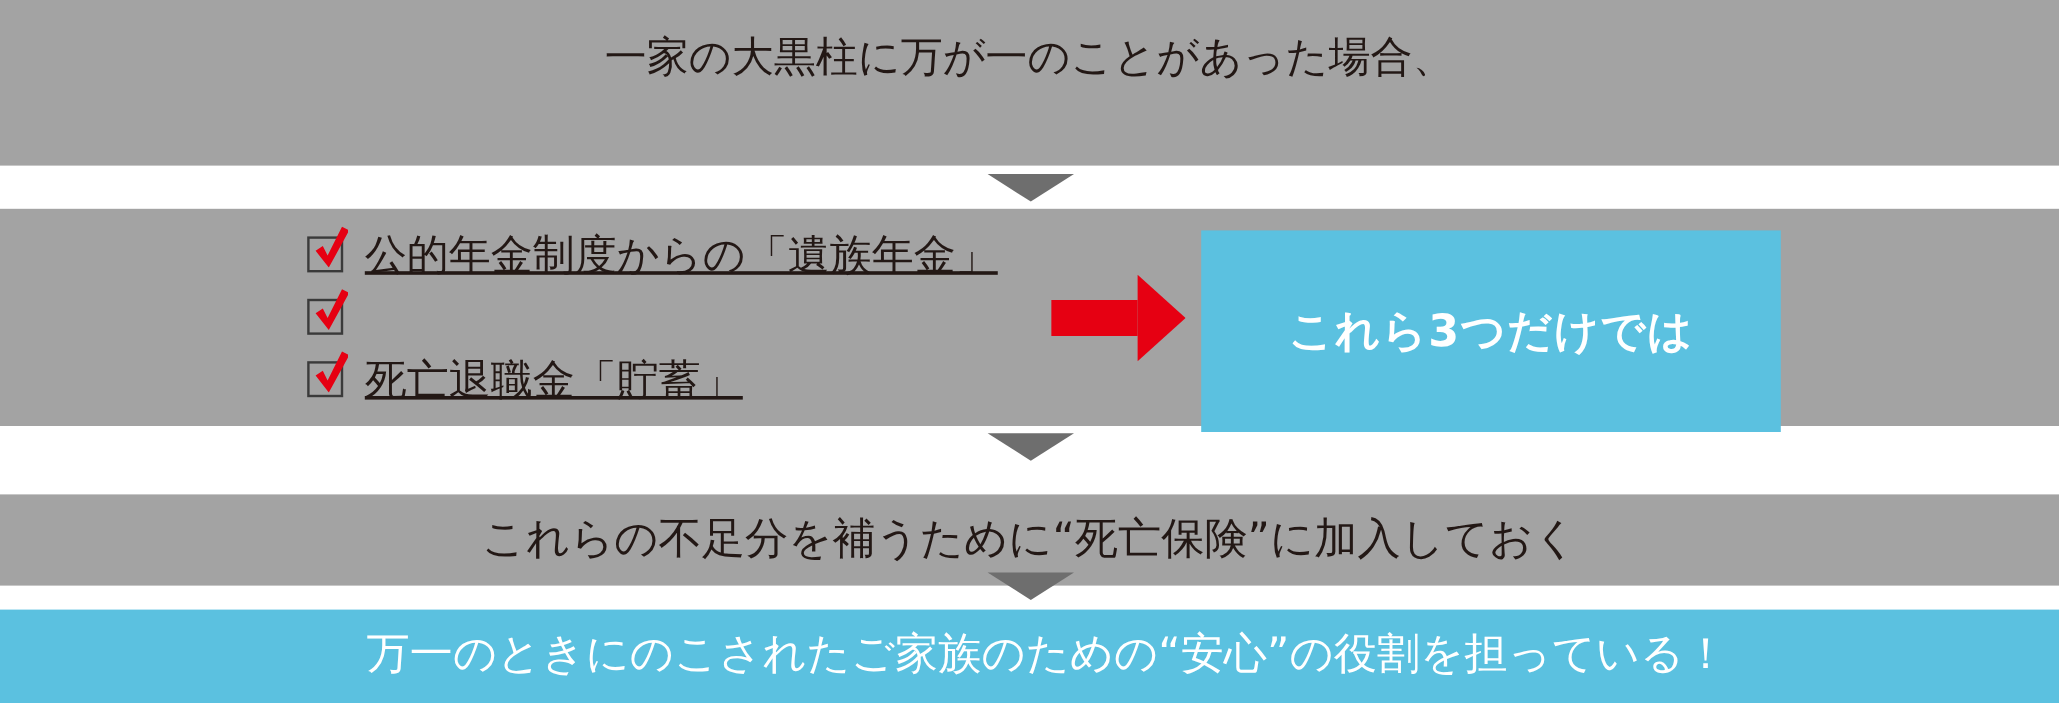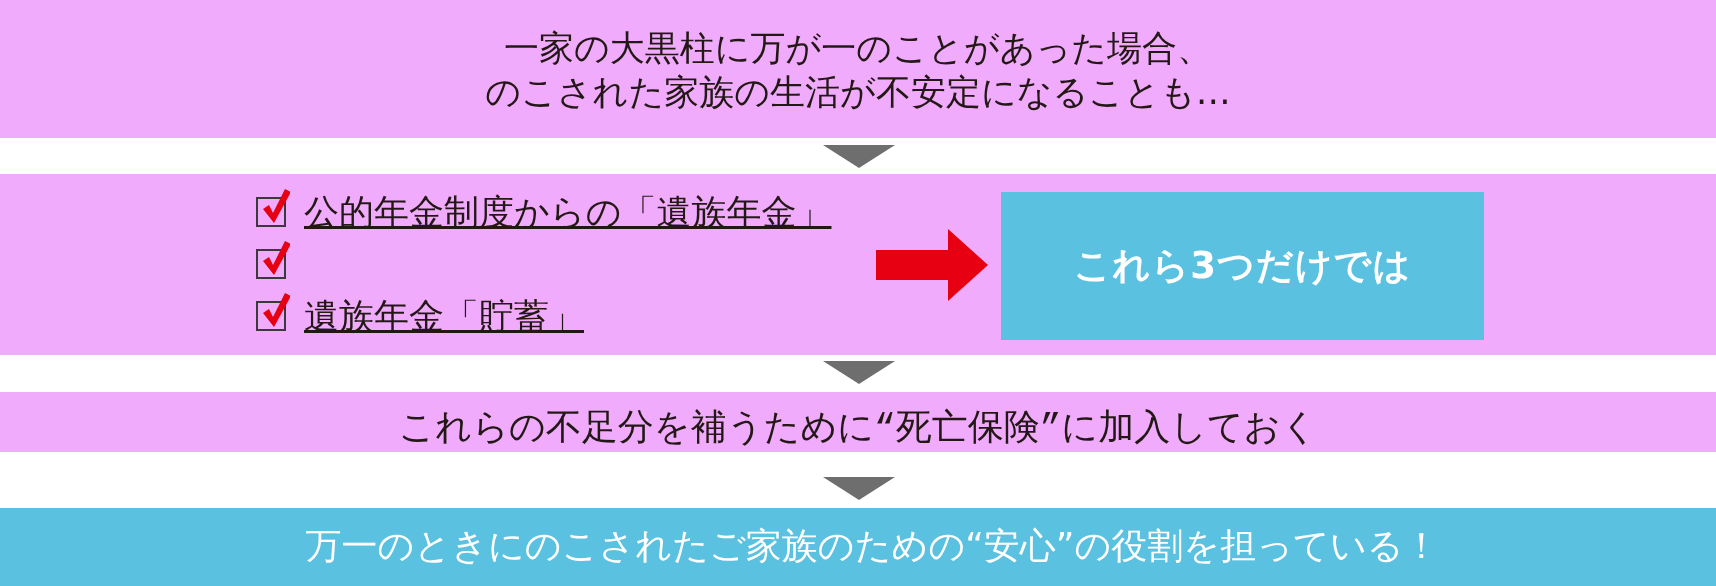--- a/index.html
+++ b/index.html
@@ -1,50 +1,49 @@
 <!DOCTYPE html>
 <html><head>
 <meta charset="utf-8">
 <style>
   html, body { margin: 0; padding: 0; background: #ffffff; }
   body { width: 1716px; height: 586px; position: relative; overflow: hidden;
          font-family: "DejaVu Sans", "Liberation Sans", sans-serif; color: #231815; }
-  .band { position: absolute; left: 0; width: 1716px; background: #f0abfc; }
+  .band { position: absolute; left: 0; width: 1716px; background: #a3a3a3; }
   .band1 { top: 0; height: 138px; }
   .band2 { top: 174px; height: 181px; }
-  .band3 { top: 392px; height: 60px; font-family: Liberation Mono, monospace; }
+  .band3 { top: 412px; height: 76px; }
   .band4 { top: 508px; height: 78px; background: #5bc1e0; }
   .down-arrow { position: absolute; left: 823px; width: 0; height: 0;
                 border-left: 36px solid transparent; border-right: 36px solid transparent;
                 border-top: 23px solid #6e6e6e; }
   .a1 { top: 145px; } .a2 { top: 361px; } .a3 { top: 477px; }
   .band1 .text { position: absolute; left: 0; right: 0; top: 26px; text-align: center;
                  font-size: 35px; line-height: 44px; letter-spacing: 0px; }
   .check-list { position: absolute; left: 256px; top: 12px; text-decoration: underline; }
   .check-item { display: flex; align-items: center; height: 52px; font-size: 35px; }
   .checkbox { position: relative; width: 30px; height: 30px; box-sizing: border-box;
               border: 2px solid #3a3a3a; margin-right: 18px; flex: none; }
   .checkbox svg { position: absolute; left: 2px; top: -12px; }
   .red-arrow { position: absolute; left: 876px; top: 55px; }
-  .callout { position: absolute; left: 1001px; top: 18px; width: 483px; height: 148px;
+  .callout { position: absolute; left: 1001px; top: 18px; width: 483px; height: 168px;
              background: #5bc1e0; color: #ffffff; font-weight: bold; font-size: 37px;
              line-height: 54px; text-align: center; display: flex; flex-direction: column;
              justify-content: center; letter-spacing: 1px; }
   .band3 .text { position: absolute; left: 0; right: 0; top: 16px; text-align: center;
                  font-size: 36px; line-height: 44px; }
   .band4 .text { position: absolute; left: 0; right: 0; top: 16px; text-align: center;
                  font-size: 36px; line-height: 44px; color: #ffffff; padding-left: 29px; }
 </style>
 </head>
 <body>
 
 <div class="band band1">
   <div class="text">
     <div>一家の大黒柱に万が一のことがあった場合、</div>
-    <div>のこされた家族の生活が不安定になることも…</div>
   </div>
 </div>
 
 <div class="down-arrow a1"></div>
 
 <div class="band band2">
   <div class="check-list">
     <div class="check-item">
       <span class="checkbox">
         <svg width="30" height="36" viewBox="0 0 30 36">
@@ -59,21 +58,21 @@
             <path d="M3 22 L9 18 L13 26 L25 2 L31 5 L14 36 Z" fill="#e60012"></path>
           </svg>
       </span>
     </div>
     <div class="check-item">
       <span class="checkbox">
         <svg width="30" height="36" viewBox="0 0 30 36">
             <path d="M3 22 L9 18 L13 26 L25 2 L31 5 L14 36 Z" fill="#e60012"></path>
           </svg>
       </span>
-      <span>遺族年金「貯蓄」</span>
+      <span>死亡退職金「貯蓄」</span>
     </div>
   </div>
 
   <svg class="red-arrow" width="112" height="72" viewBox="0 0 112 72">
     <rect x="0" y="21" width="72" height="30" fill="#e60012"></rect>
     <polygon points="72,0 112,36 72,72" fill="#e60012"></polygon>
   </svg>
 
   <div class="callout">
     <div>これら3つだけでは</div>

